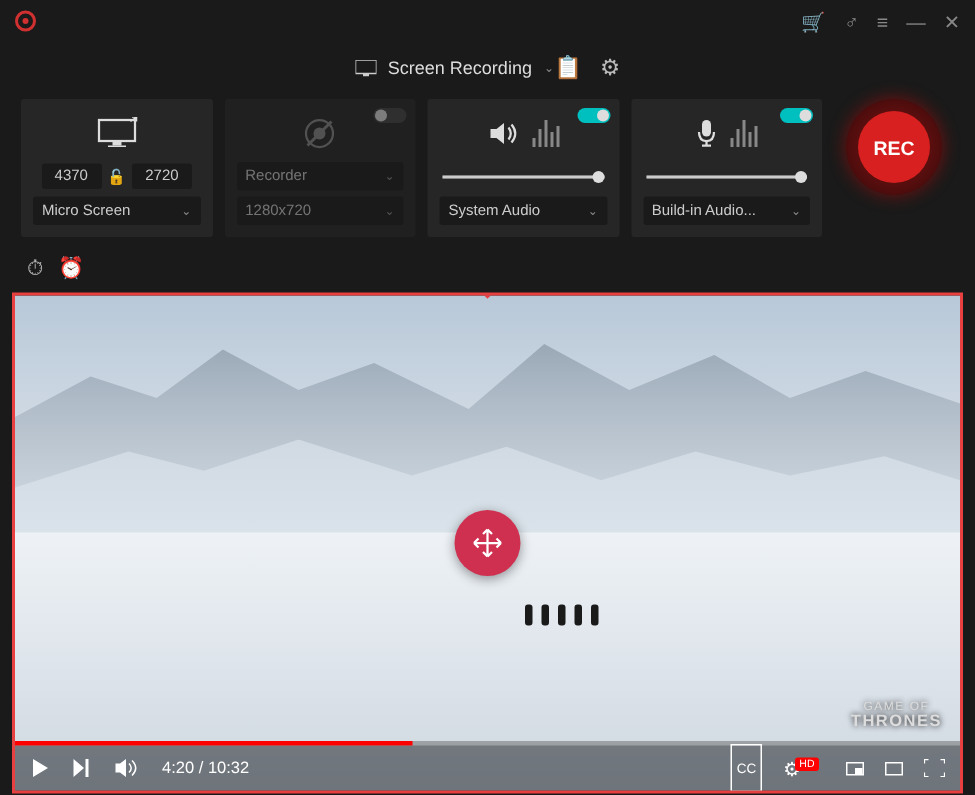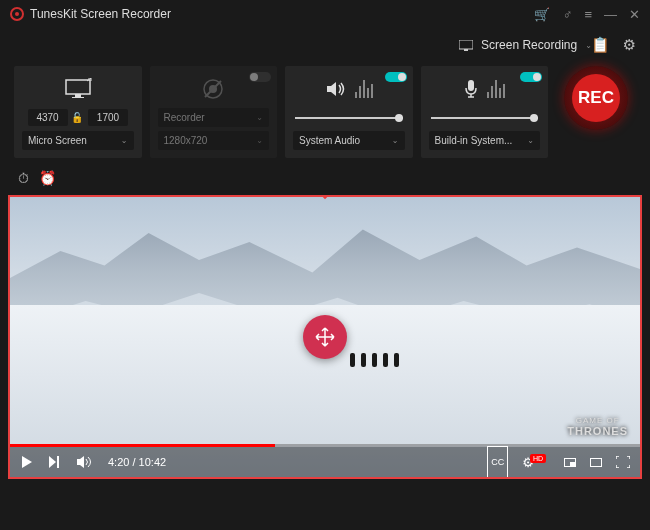--- a/index.html
+++ b/index.html
@@ -4,21 +4,21 @@
 <style>
 *{margin:0;padding:0;box-sizing:border-box;font-family:Arial,sans-serif}
 body{background:#1a1a1a;width:650px;height:530px;overflow:hidden;color:#ccc;font-size:11px;position:relative}
 .titlebar{height:28px;background:#1a1a1a;display:flex;align-items:center;padding:0 10px;justify-content:space-between}
 .titlebar-left{display:flex;align-items:center;gap:6px}
 .logo-icon{width:14px;height:14px;border:2px solid #d03030;border-radius:50%;position:relative}
 .logo-icon::after{content:"";position:absolute;width:4px;height:4px;background:#d03030;border-radius:50%;top:3px;left:3px}
 .titlebar-title{font-size:12px;color:#ddd}
 .titlebar-right{display:flex;align-items:center;gap:12px;color:#888}
 .titlebar-right span{cursor:pointer;font-size:13px}
-.topbar{height:34px;display:flex;align-items:center;padding:0 14px;justify-content:flex-end}
+.topbar{height:34px;display:flex;align-items:center;padding:0 14px;justify-content:center}
 .mode-selector{display:flex;align-items:center;gap:8px;color:#ddd;font-size:12px;cursor:pointer}
 .top-icons{display:flex;gap:12px;color:#bbb}
 .top-icons span{cursor:pointer;font-size:15px}
 .panels{display:flex;gap:8px;padding:4px 14px 8px 14px;align-items:flex-start}
 .panel{background:#262626;border-radius:2px;padding:8px;flex:1;height:92px;position:relative;display:flex;flex-direction:column;justify-content:space-between}
 .panel.disabled{opacity:.5}
 .toggle{position:absolute;top:6px;right:6px;width:22px;height:10px;background:#444;border-radius:5px;cursor:pointer}
 .toggle.on{background:#00bfbf}
 .toggle::after{content:"";position:absolute;width:8px;height:8px;background:#ddd;border-radius:50%;top:1px;left:1px}
 .toggle.on::after{left:13px}
@@ -28,23 +28,23 @@
 .lock-mini{color:#888;font-size:10px}
 .panel-select{background:#1a1a1a;padding:4px 6px;font-size:10px;color:#ccc;border-radius:2px;display:flex;justify-content:space-between;align-items:center;cursor:pointer}
 .chev{font-size:8px;color:#888}
 .slider{height:2px;background:#555;position:relative;margin:4px 2px}
 .slider::after{content:"";position:absolute;width:8px;height:8px;background:#ddd;border-radius:50%;top:-3px;right:0}
 .slider-fill{position:absolute;height:2px;background:#ccc;left:0}
 .eq-bars{display:flex;gap:2px;align-items:flex-end;height:18px}
 .eq-bars span{width:2px;background:#888}
 .rec-wrap{width:80px;display:flex;align-items:center;justify-content:center}
 .rec-outer{width:64px;height:64px;border-radius:50%;background:radial-gradient(circle,#661010 40%,#330808 100%);display:flex;align-items:center;justify-content:center;cursor:pointer;box-shadow:0 0 12px rgba(255,0,0,.4)}
-.rec-inner{width:48px;height:48px;border-radius:50%;background:#d82020;display:flex;align-items:center;justify-content:center;color:#fff;font-weight:bold;font-size:17px}
+.rec-inner{width:48px;height:48px;border-radius:50%;background:#d82020;display:flex;align-items:center;justify-content:center;color:#fff;font-weight:bold;font-size:13px}
 .under-icons{padding:4px 18px;display:flex;gap:10px;color:#bbb;font-size:14px}
-.preview{margin:4px 8px 8px 8px;border:2px solid #e84040;height:284px;position:relative;background:linear-gradient(180deg,#b8c8d8 0%,#d8e0e8 35%,#e8eef4 60%,#c8d4e0 100%);overflow:hidden}
+.preview{margin:4px 8px 8px 8px;border:2px solid #e84040;height:334px;position:relative;background:linear-gradient(180deg,#b8c8d8 0%,#d8e0e8 35%,#e8eef4 60%,#c8d4e0 100%);overflow:hidden}
 .mountains{position:absolute;top:0;left:0;right:0;height:180px;background:linear-gradient(180deg,#8898a8 0%,#b0bcc8 40%,#dde5ec 100%);clip-path:polygon(0 45%,8% 30%,15% 38%,22% 20%,30% 35%,38% 25%,48% 42%,56% 18%,65% 35%,74% 22%,82% 38%,90% 28%,100% 40%,100% 100%,0 100%)}
 .mountains2{position:absolute;top:40px;left:0;right:0;height:160px;background:linear-gradient(180deg,#c8d2dc 0%,#e0e8ef 100%);clip-path:polygon(0 55%,12% 40%,20% 48%,30% 35%,42% 50%,52% 38%,62% 52%,72% 40%,82% 50%,92% 42%,100% 52%,100% 100%,0 100%)}
 .snow{position:absolute;bottom:32px;left:0;right:0;height:140px;background:linear-gradient(180deg,#eef2f6 0%,#d4dce4 100%)}
 .people{position:absolute;bottom:110px;left:54%;display:flex;gap:6px}
 .people span{width:5px;height:14px;background:#1a1a1a;border-radius:2px}
 .move-handle{position:absolute;top:50%;left:50%;transform:translate(-50%,-50%);width:44px;height:44px;border-radius:50%;background:#d03050;display:flex;align-items:center;justify-content:center;color:#fff;cursor:move;box-shadow:0 2px 8px rgba(0,0,0,.4)}
 .watermark{position:absolute;bottom:40px;right:12px;color:#ddd;font-size:8px;text-align:center;text-shadow:0 0 4px #000;letter-spacing:1px}
 .watermark .g{font-size:11px;font-weight:bold}
 .vid-controls{position:absolute;bottom:0;left:0;right:0;background:rgba(0,0,0,.45)}
 .progress{height:3px;background:rgba(255,255,255,.3);position:relative}
@@ -57,21 +57,20 @@
 .sq.hollow{background:transparent}
 svg{display:block}
 .marker-top{position:absolute;top:-5px;left:50%;width:6px;height:6px;background:#e84040;transform:translateX(-50%) rotate(45deg)}
 </style>
 </head>
 <body>
 
 <div class="titlebar">
   <div class="titlebar-left">
     <span class="logo-icon"></span>
-    <span class="titlebar-title">TunesKit Screen Recorder</span>
   </div>
   <div class="titlebar-right">
     <span>🛒</span>
     <span>♂</span>
     <span>≡</span>
     <span>—</span>
     <span>✕</span>
   </div>
 </div>
 
@@ -96,21 +95,21 @@
       <svg width="28" height="22">
           <rect x="2" y="2" width="24" height="14" fill="none" stroke="#ddd" stroke-width="1.5"></rect>
           <rect x="11" y="16" width="6" height="3" fill="#ddd"></rect>
           <rect x="8" y="19" width="12" height="1" fill="#ddd"></rect>
           <path d="M23 3 L27 0 M27 0 L27 3 M27 0 L24 0" stroke="#ddd" fill="none"></path>
         </svg>
     </div>
     <div class="panel-mid">
       <span class="res-box">4370</span>
       <span class="lock-mini">🔓</span>
-      <span class="res-box">1700</span>
+      <span class="res-box">2720</span>
     </div>
     <div class="panel-select">
       <span>Micro Screen</span>
       <span class="chev">⌄</span>
     </div>
   </div>
 
   <div class="panel disabled">
     <div class="toggle"></div>
     <div class="panel-icon-row">
@@ -169,21 +168,21 @@
           <span style="height:12px"></span>
           <span style="height:18px"></span>
           <span style="height:10px"></span>
           <span style="height:14px"></span>
         </div>
     </div>
     <div class="slider">
         <div class="slider-fill" style="width:100%"></div>
       </div>
     <div class="panel-select">
-      <span>Build-in System...</span>
+      <span>Build-in Audio...</span>
       <span class="chev">⌄</span>
     </div>
   </div>
 
   <div class="rec-wrap">
     <div class="rec-outer">
       <div class="rec-inner">
           <span>REC</span>
         </div>
     </div>
@@ -232,21 +231,21 @@
             <rect x="9" y="1" width="2" height="12" fill="#fff"></rect>
           </svg>
       </span>
       <span>
         <svg width="18" height="14">
             <path d="M1 4 L4 4 L8 1 L8 13 L4 10 L1 10 Z" fill="#fff"></path>
             <path d="M10 4 Q13 7 10 10" stroke="#fff" fill="none"></path>
             <path d="M12 2 Q17 7 12 12" stroke="#fff" fill="none"></path>
           </svg>
       </span>
-      <span class="time-txt"><span>4:20</span> / <span>10:42</span></span>
+      <span class="time-txt"><span>4:20</span> / <span>10:32</span></span>
       <span class="spacer"></span>
       <span style="border:1px solid #fff;padding:10px 3px;font-size:9px">CC</span>
       <span>⚙<span class="badge">HD</span></span>
       <span><span class="sq" style="position:relative"><span style="position:absolute;bottom:0;right:0;width:5px;height:4px;background:#fff"></span></span></span>
       <span><span class="sq hollow"></span></span>
       <span>
         <svg width="14" height="12">
             <path d="M0 3 L0 0 L3 0 M11 0 L14 0 L14 3 M14 9 L14 12 L11 12 M3 12 L0 12 L0 9" stroke="#fff" stroke-width="1.5" fill="none"></path>
           </svg>
       </span>

